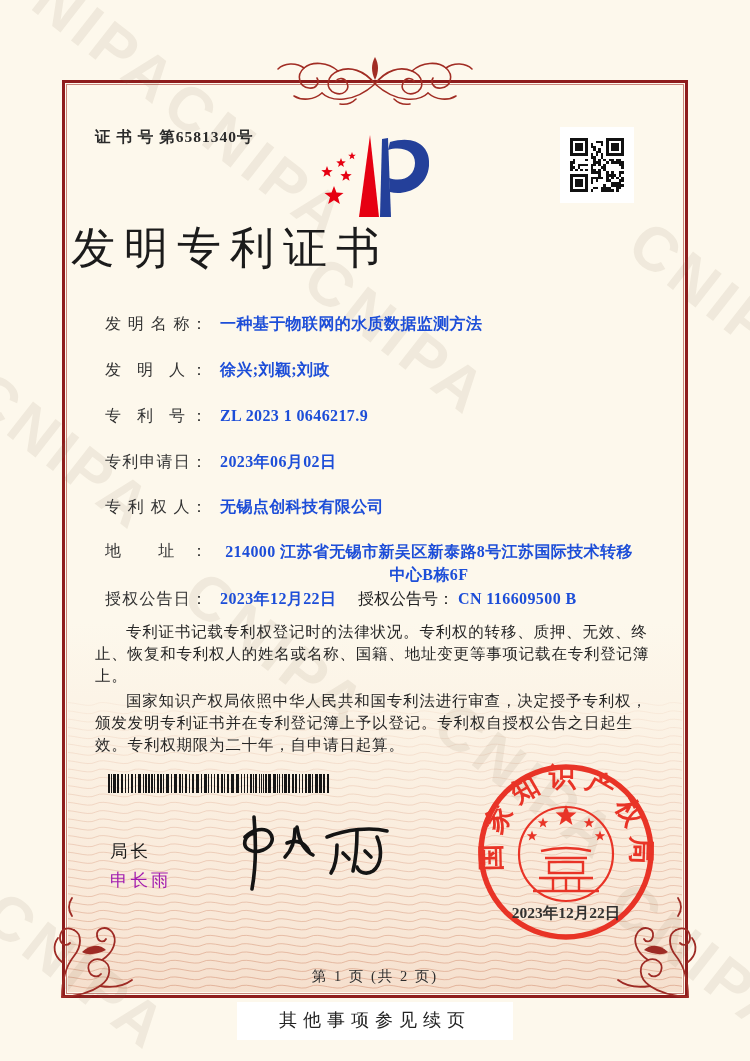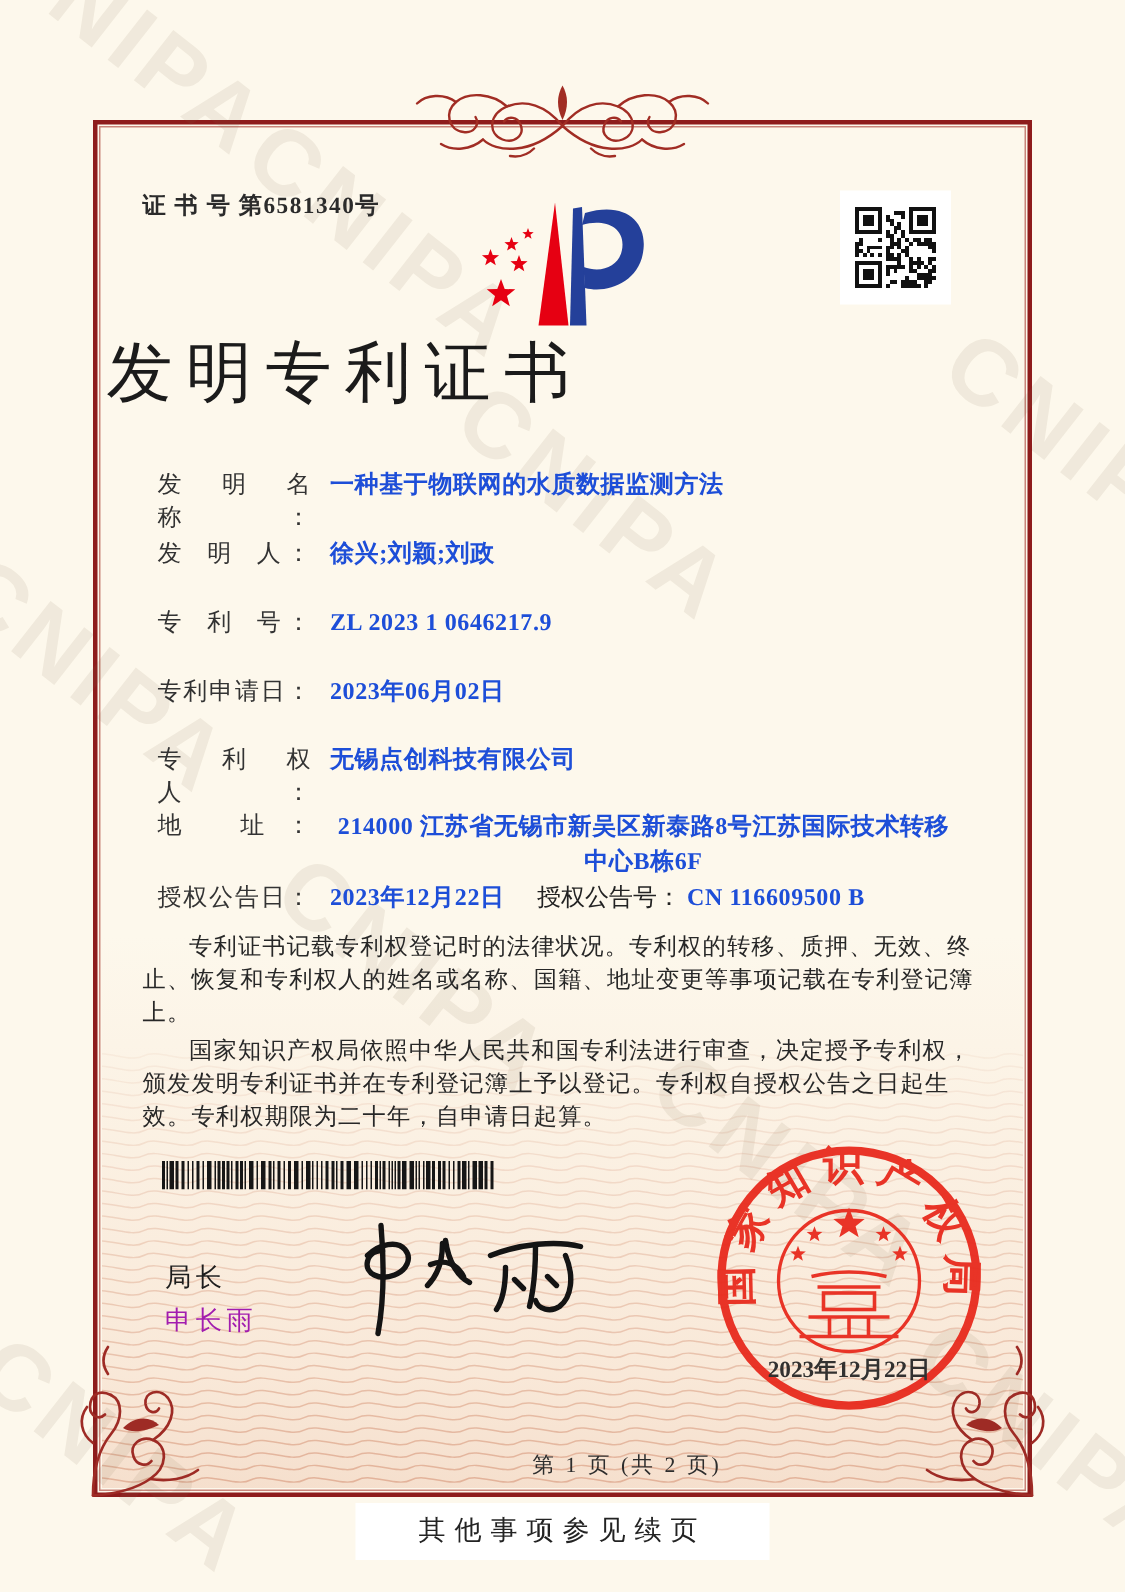--- a/index.html
+++ b/index.html
@@ -35,36 +35,36 @@
   .qrbox{left:560px;top:127px;width:74px;height:76px;background:#fff;}
   .qrbox svg{position:absolute;left:10px;top:11px;}
   .title{
     left:62px;top:219px;width:626px;text-align:left;
     font-size:44px;font-weight:400;letter-spacing:9px;padding-left:9px;
     color:#1b1b1b;box-sizing:border-box;
   }
   .row{left:105px;font-size:16px;line-height:22px;color:#222;}
   .label{
     display:inline-block;width:102px;vertical-align:top;
-    text-align:justify;text-align-last:justify;color:#333;font-family:Liberation Mono, monospace;
+    text-align:justify;text-align-last:justify;color:#333;
   }
   .value{margin-left:13px;letter-spacing:0.4px;color:#1d4ed8;font-weight:bold;}
   .value-block{display:inline-block;width:418px;vertical-align:top;line-height:23px;text-align:center;}
   .grant2{position:absolute;left:253px;top:0;white-space:nowrap;}
   .paras{left:95px;top:621px;width:566px;}
   .paras p{
     margin:0 0 3px 0;font-size:15.5px;line-height:22px;
     text-indent:2em;letter-spacing:0.8px;color:#272727;
   }
   .barcode{left:107px;top:774px;}
   .sig-role{left:110px;top:839px;font:500 17.5px "Liberation Sans","DejaVu Sans",sans-serif;letter-spacing:3px;color:#1d1d1d;}
   .sig-name{left:110px;top:868px;font:500 17.5px "Liberation Sans","DejaVu Sans",sans-serif;letter-spacing:3px;color:#a21caf;}
   .signature{left:225px;top:805px;}
   .seal{left:471px;top:757px;opacity:0.94;}
-  .page-info{left:62px;top:967px;width:626px;text-align:center;font-size:14.5px;letter-spacing:2px;color:#2d2d2d;margin-left:43px;}
+  .page-info{left:62px;top:967px;width:626px;text-align:center;font-size:14.5px;letter-spacing:2px;color:#2d2d2d;}
   .note-box{
     left:50%;top:1002px;transform:translateX(-50%);
     background:#ffffff;padding:6px 42px 8px 42px;
     font-size:18px;letter-spacing:6px;color:#232323;white-space:nowrap;
   }
 </style>
 </head>
 <body>
 
 <div class="wm" style="left:-20px;top:-10px">CNIPA</div>

